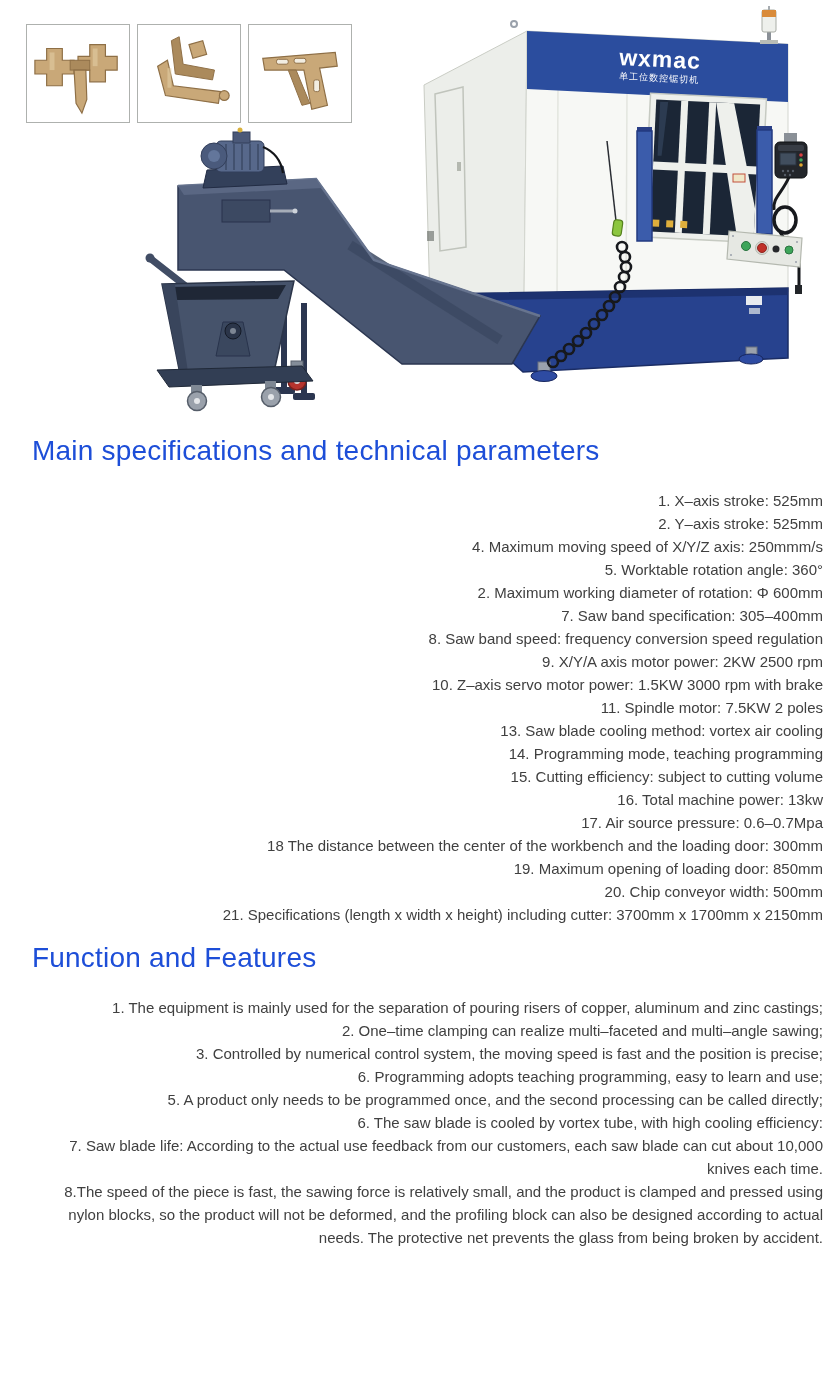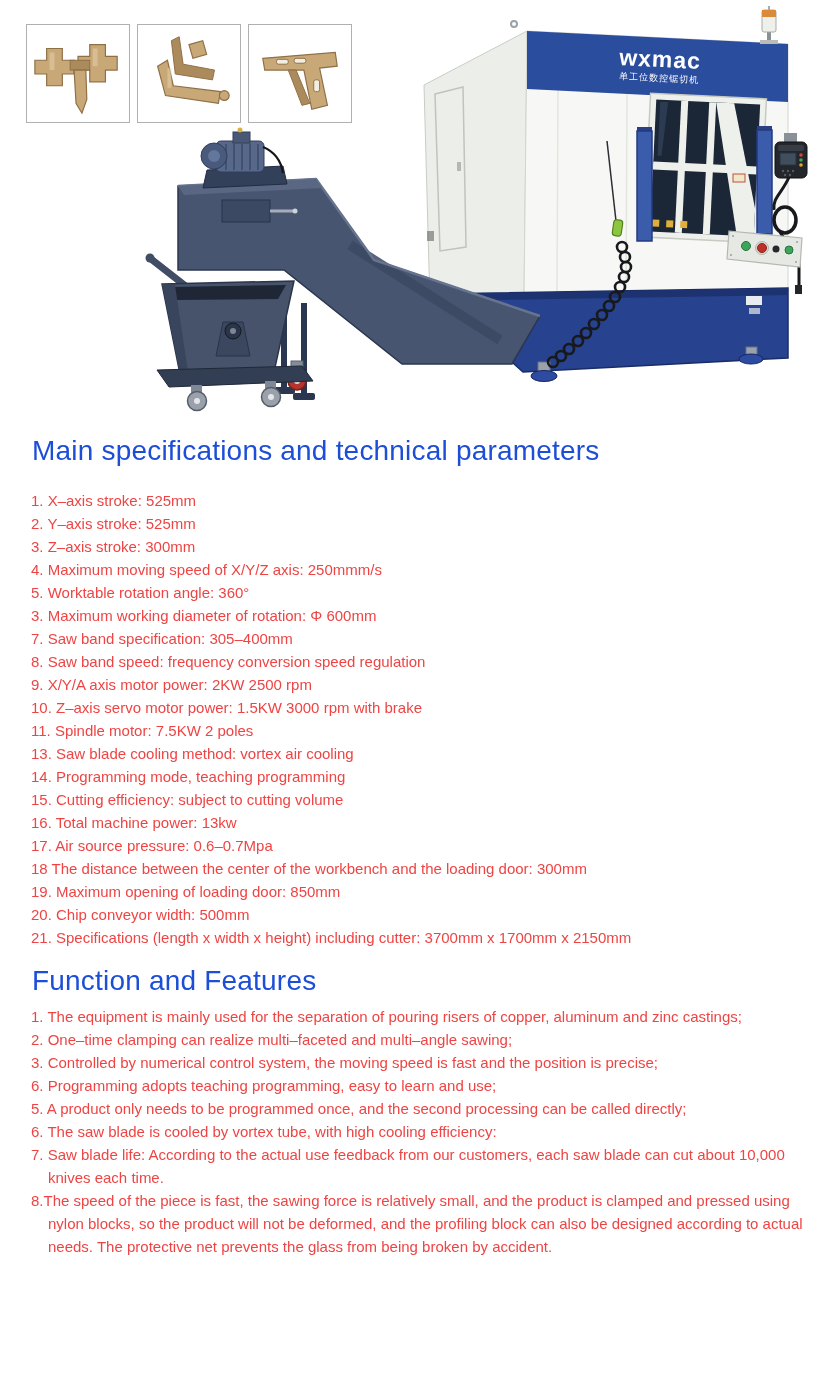--- a/index.html
+++ b/index.html
@@ -6,24 +6,24 @@
   body{width:825px;height:1400px;overflow:hidden;font-family:"Liberation Sans",sans-serif;}
   .page{position:relative;width:825px;height:1400px;background:#fff;}
   .stage{position:relative;width:825px;height:425px;}
   .machine-svg{position:absolute;left:0;top:0;}
   .thumb{position:absolute;top:24px;width:102px;height:97px;background:#fff;border:1px solid #aeb1ae;}
   .t1{left:26px}.t2{left:137px}.t3{left:248px}
   .cast{fill:#c9a878;stroke:#8e6f46;stroke-width:1.2;}
   .cast-d{fill:#ab8a5c;stroke:#8e6f46;stroke-width:1;}
   .cast-l{fill:#e3cda4;stroke:none;}
   h2.sect{margin:10px 0 0 32px;font-size:28px;font-weight:400;color:#1d4ed8;letter-spacing:.2px;}
-  .list{margin:22px 0 0 31px;width:792px;font-size:15px;line-height:23px;color:#ef4444;}
+  .list{margin:22px 0 0 31px;width:792px;font-size:15px;line-height:23px;color:#404040;text-align:right;}
   .list p{margin:0;padding-left:17px;text-indent:-17px;}
   h2.sect.feat{margin-top:16px;}
-  .list.features{margin-top:8px;}
+  .list.features{margin-top:22px;}
 </style>
 </head>
 <body>
 
 <div class="page">
 
   <div class="stage">
 
     <div class="thumb t1">
       <svg width="102" height="97" viewBox="0 0 104 99">
@@ -216,24 +216,23 @@
         <circle cx="731" cy="255" r="1" fill="#9aa1ab"></circle>
           <circle cx="796" cy="262" r="1" fill="#9aa1ab"></circle>
       </g>
     </svg>
   </div>
 
   <h2 class="sect">Main specifications and technical parameters</h2>
   <div class="list specs">
     <p>1. X–axis stroke: 525mm</p>
     <p>2. Y–axis stroke: 525mm</p>
-    <p>3. Z–axis stroke: 300mm</p>
     <p>4. Maximum moving speed of X/Y/Z axis: 250mmm/s</p>
     <p>5. Worktable rotation angle: 360°</p>
-    <p>3. Maximum working diameter of rotation: Φ 600mm</p>
+    <p>2. Maximum working diameter of rotation: Φ 600mm</p>
     <p>7. Saw band specification: 305–400mm</p>
     <p>8. Saw band speed: frequency conversion speed regulation</p>
     <p>9. X/Y/A axis motor power: 2KW 2500 rpm</p>
     <p>10. Z–axis servo motor power: 1.5KW 3000 rpm with brake</p>
     <p>11. Spindle motor: 7.5KW 2 poles</p>
     <p>13. Saw blade cooling method: vortex air cooling</p>
     <p>14. Programming mode, teaching programming</p>
     <p>15. Cutting efficiency: subject to cutting volume</p>
     <p>16. Total machine power: 13kw</p>
     <p>17. Air source pressure: 0.6–0.7Mpa</p>

